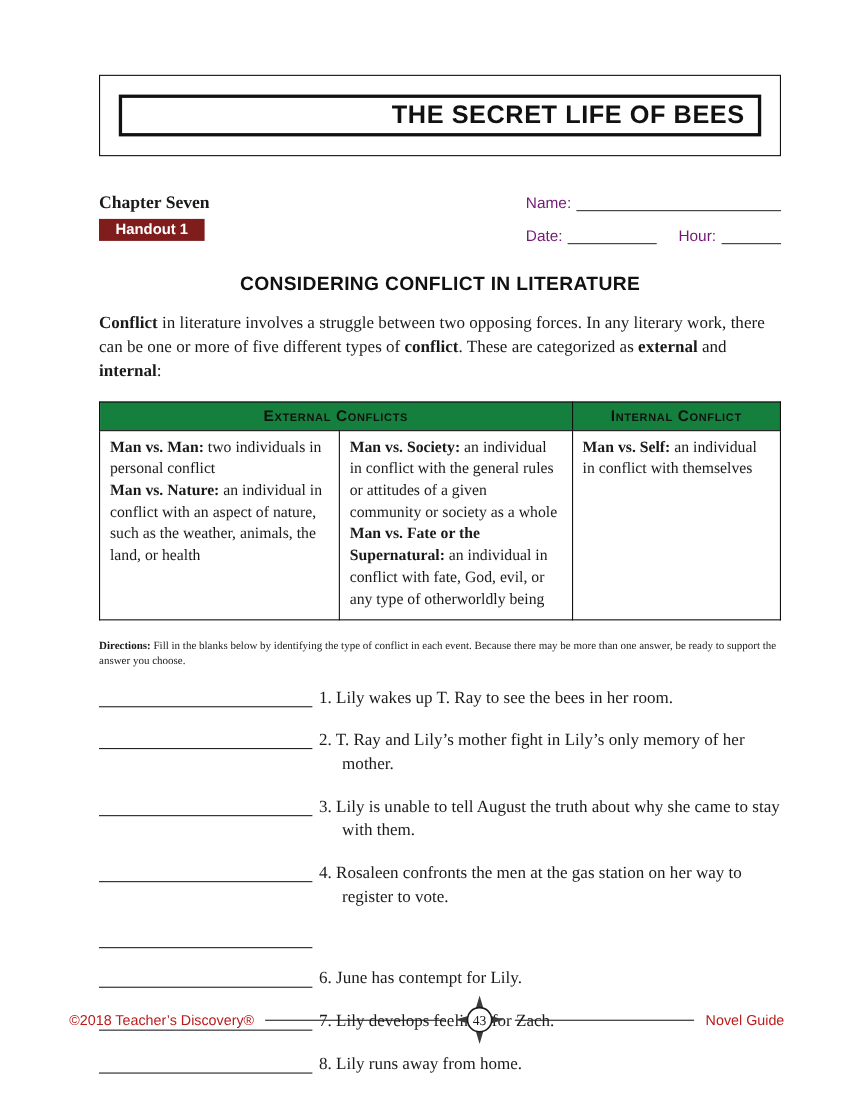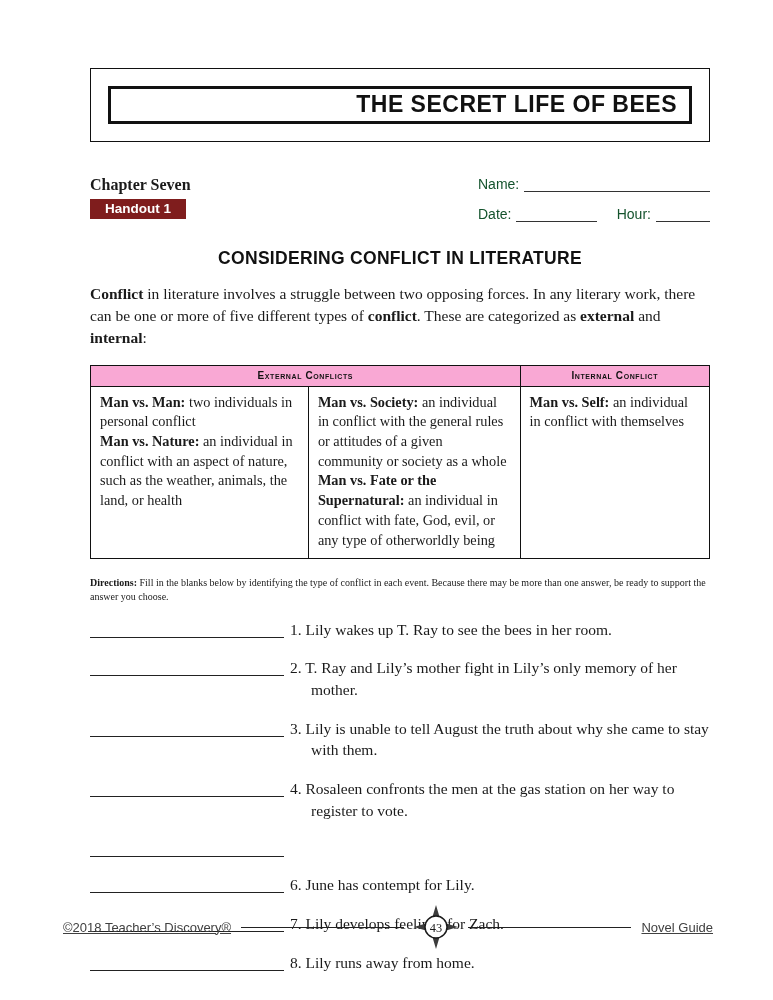--- a/index.html
+++ b/index.html
@@ -49,21 +49,21 @@
     font-family: "Liberation Sans", sans-serif;
     font-weight: bold;
     font-size: 13.5px;
     padding: 2px 15px 3px 15px;
     margin-top: 5px;
   }
   .name-block {
     width: 232px;
     font-family: "Liberation Sans", sans-serif;
     font-size: 14px;
-    color: #14532d;
+    color: #701a75;
   }
   .field-line { display: flex; align-items: flex-end; margin-bottom: 14px; }
   .field-line:last-child { margin-bottom: 0; }
   .blank-line {
     display: inline-block;
     border-bottom: 1.2px solid #333;
     height: 16px;
   }
   .blank-name { flex: 1; margin-left: 5px; }
   .blank-date { width: 98px; margin-left: 5px; }
@@ -94,25 +94,25 @@
     margin-top: 13px;
     width: 100%;
     border-collapse: collapse;
     border: 1.5px solid #111;
   }
   table.conflicts th, table.conflicts td {
     border: 1px solid #111;
     vertical-align: top;
   }
   table.conflicts th {
-    background: #f9a8d4;
+    background: #15803d;
     font-family: "Liberation Sans", sans-serif;
     font-variant: small-caps;
     font-weight: 600;
-    font-size: 10px;
+    font-size: 14px;
     letter-spacing: 0.6px;
     padding: 4px 6px 5px 6px;
     text-align: center;
     color: #111;
   }
   table.conflicts td {
     padding: 6px 9px 8px 9px;
     font-size: 14.3px;
     line-height: 1.38;
   }
@@ -147,22 +147,21 @@
 
   
   .footer {
     position: absolute;
     left: 63px; right: 60px;
     top: 905px;
     display: flex;
     align-items: center;
     font-family: "Liberation Sans", sans-serif;
     font-size: 13px;
-    color: #404040;
-    text-decoration: underline;
+    color: #b91c1c;
   }
   .footer .rule {
     flex: 1;
     height: 0;
     border-top: 1.4px solid #222;
     margin: 0 10px;
   }
   .ornament { width: 44px; height: 44px; display: block; }
 </style>
 </head>

